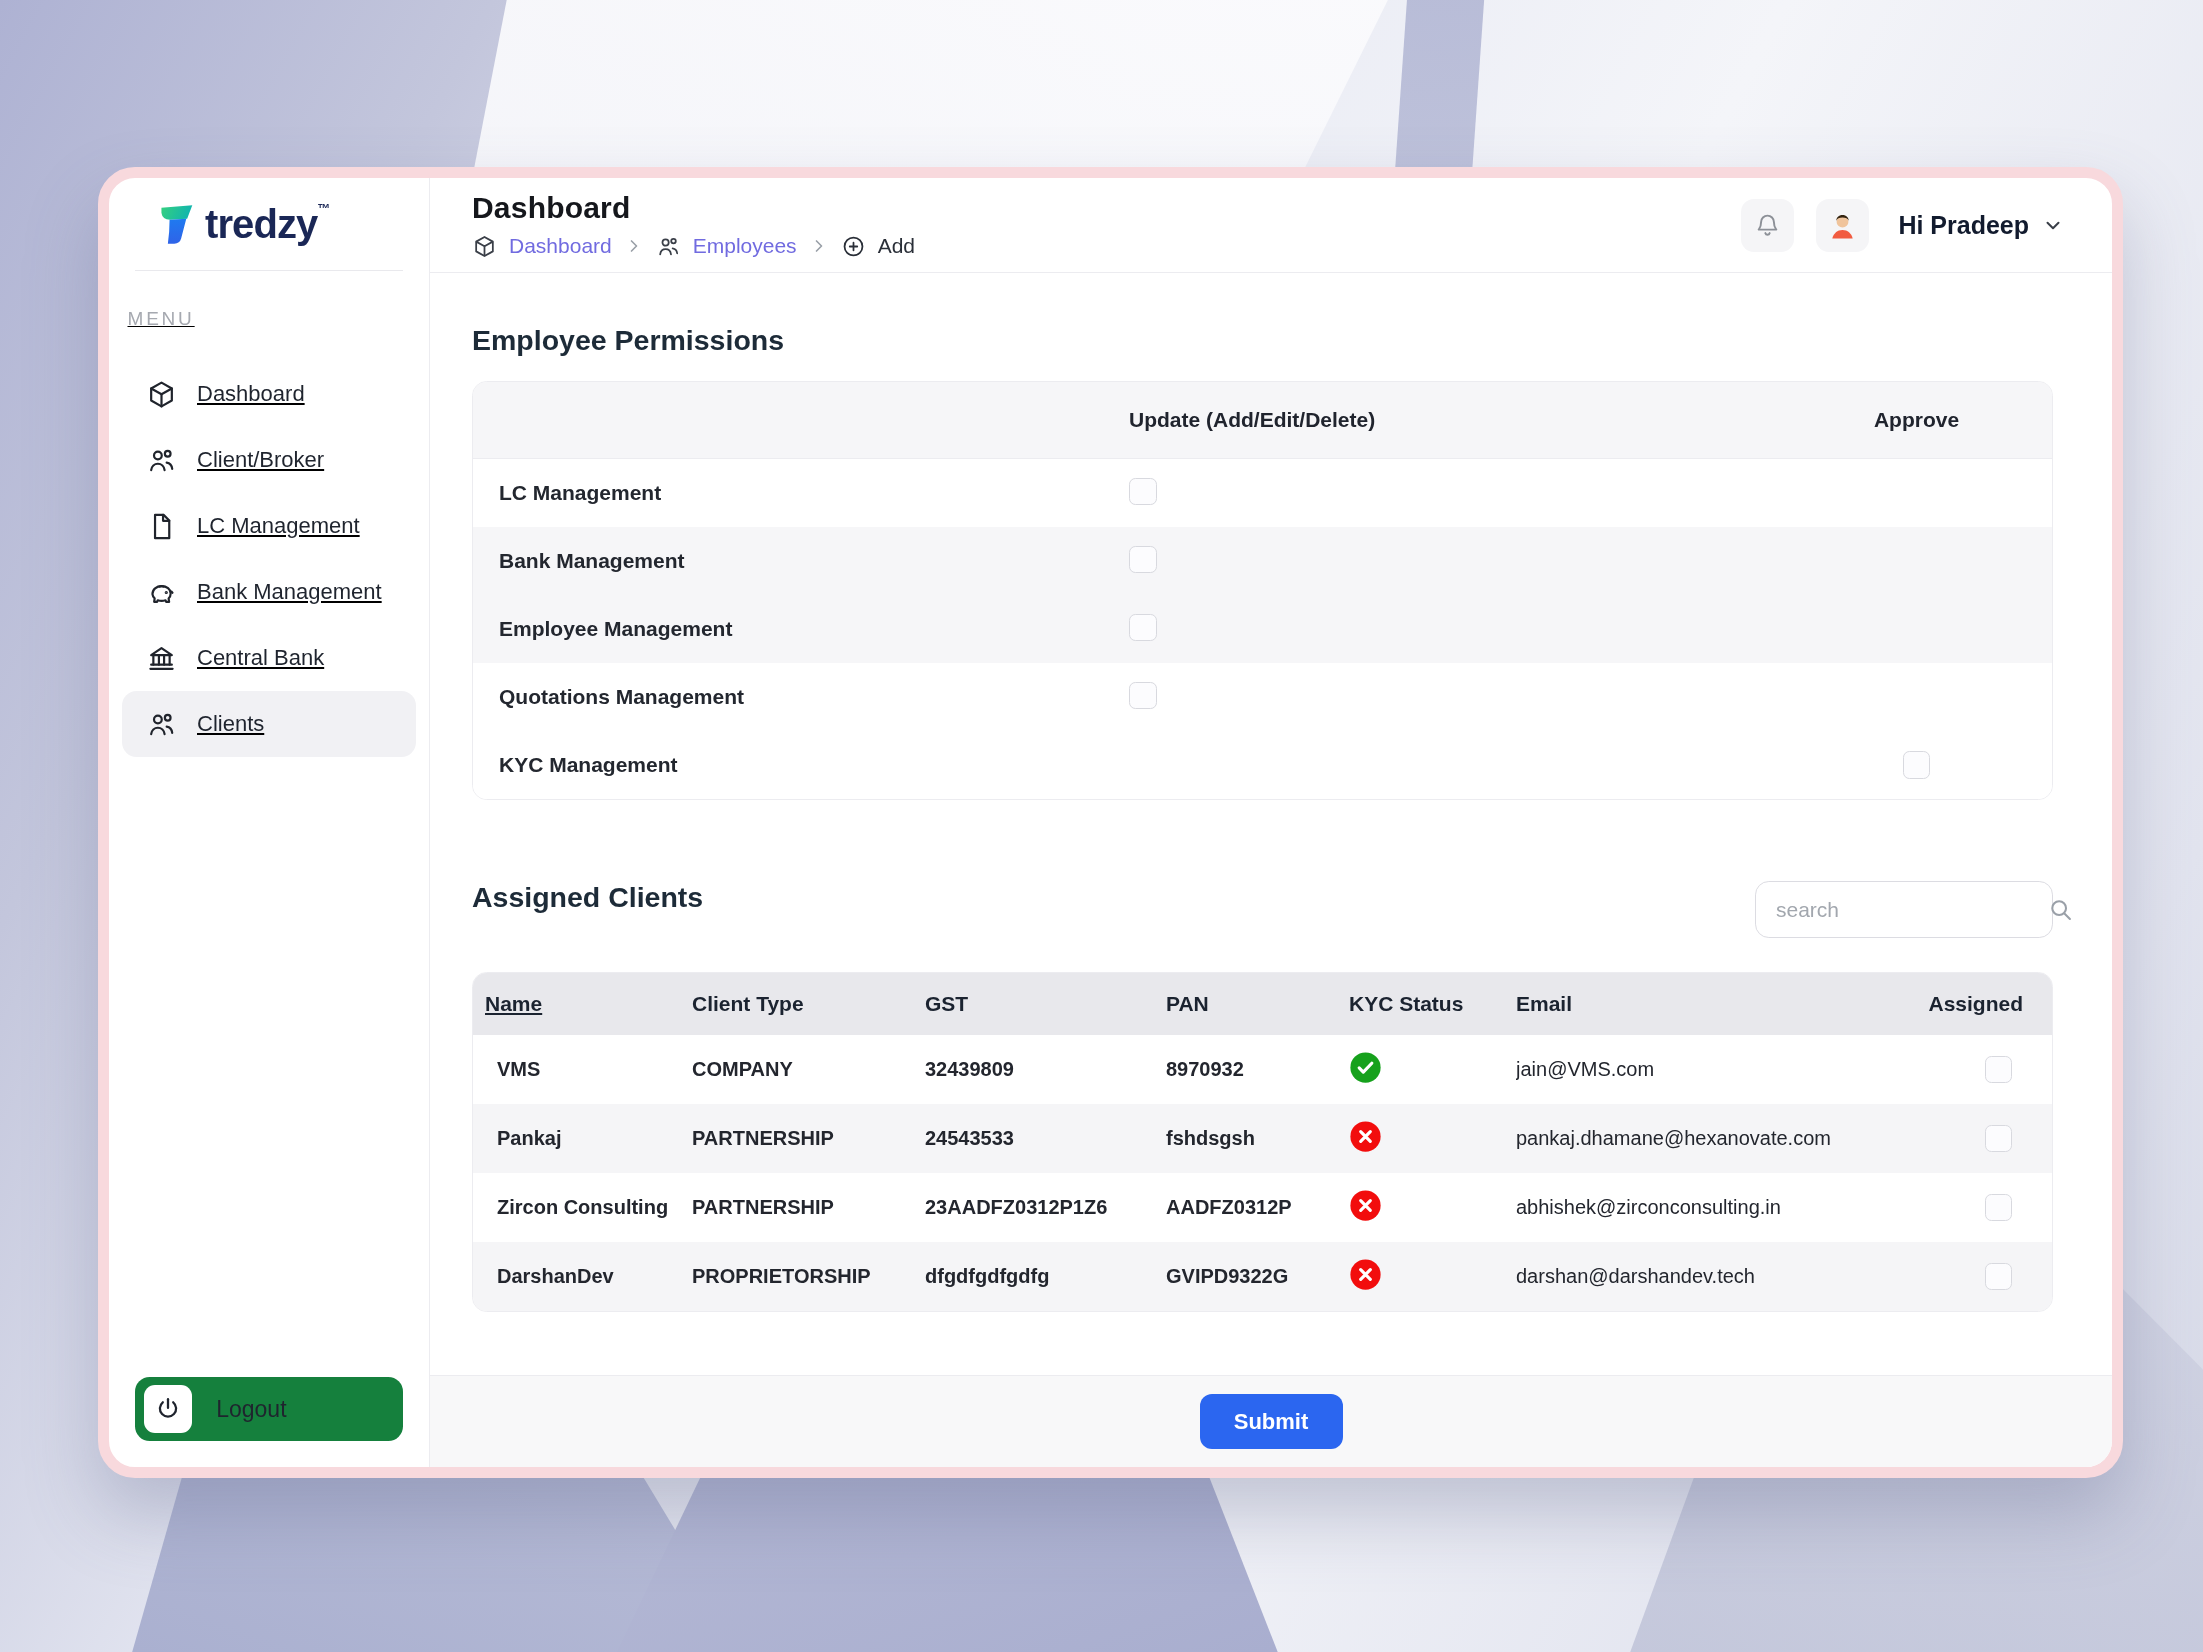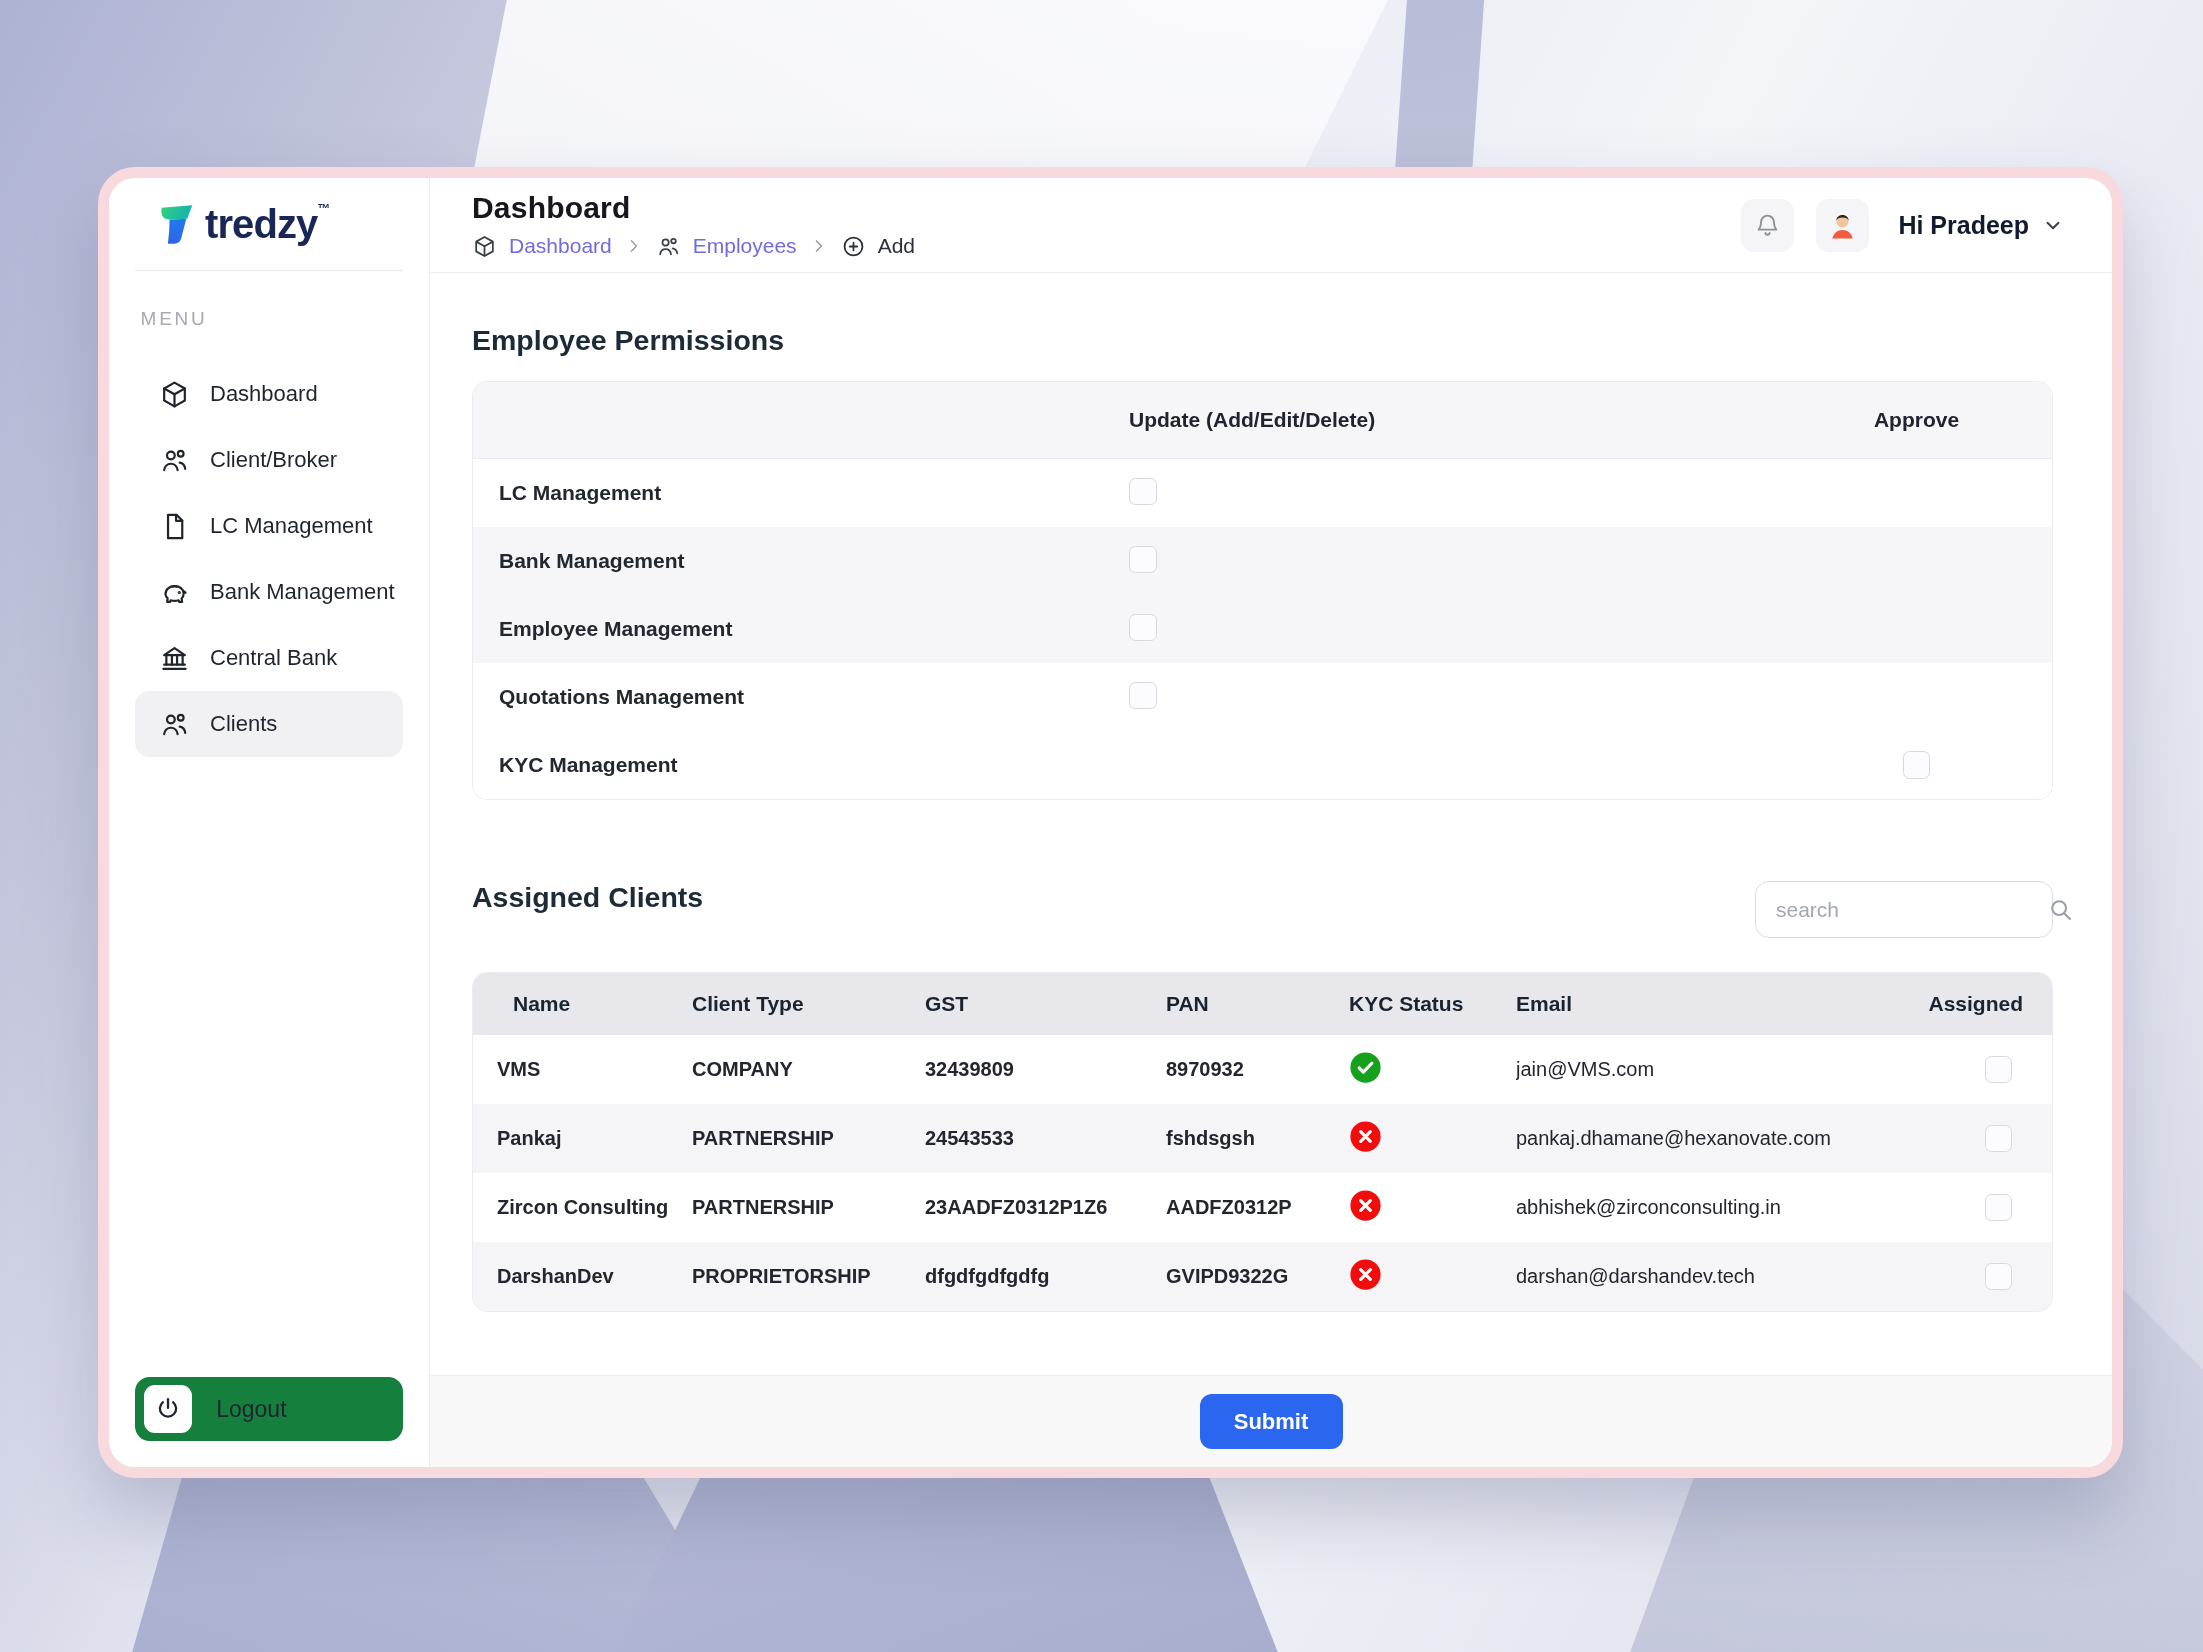--- a/index.html
+++ b/index.html
@@ -32,21 +32,21 @@
   
   .sidebar { width:321px; flex:0 0 321px; border-right:1.8px solid #ececf0;
     display:flex; flex-direction:column; }
   .side-top { margin:0 26px; height:93px; display:flex; align-items:center;
     padding-left:16.5px; border-bottom:1.8px solid #e9e9ed; }
   .logo { display:flex; align-items:flex-start; gap:5.5px; }
   .logo-mark { width:48px; height:48px; }
   .logo-text { font-size:40px; font-weight:700; color:#1a2756; letter-spacing:-0.9px; line-height:48px; }
   .logo-tm { font-size:13px; font-weight:700; color:#1a2756; vertical-align:top; line-height:18.4px; }
 
-  .menu { padding:0 26px; margin-top:37px; flex:1; }
+  .menu { padding:0 13px; margin-top:37px; flex:1;text-decoration:underline; }
   .menu-label { color:#a6a9b0; font-size:19px; font-weight:500; letter-spacing:2.8px; margin-left:5.5px; }
   .menu-items { margin-top:31px; display:flex; flex-direction:column; gap:0; }
   .menu-item { height:66px; border-radius:14.7px; display:flex; align-items:center;
     gap:20px; padding-left:24px; color:#1f242e; font-size:22px; font-weight:500; cursor:pointer; }
   .menu-item.active { background:#f1f1f4; }
   .menu-item svg { width:31px; height:31px; flex:0 0 31px; }
 
   .logout { margin:26px; height:64px; background:#15803d; border-radius:14.7px;
     display:flex; align-items:center; gap:24px; padding-left:9.2px; cursor:pointer; }
   .logout-iconbox { width:48px; height:48px; background:#ffffff; border-radius:11px;
@@ -102,21 +102,21 @@
   .search-box input { border:none; outline:none; flex:1; font-size:21px; color:#be185d;
     font-family:"Liberation Sans","DejaVu Sans",sans-serif; background:transparent; }
   .search-box input::placeholder { color:#a2a7ae; }
   .search-box svg { width:27.5px; height:27.5px; flex:0 0 27.5px; }
 
   .clients-table { margin-top:34px; border-radius:14.7px; overflow:hidden; border:0.9px solid #ececf0; }
   .clients-grid { display:grid;
     grid-template-columns:219px 233px 241px 183px 167px 1fr 138px; align-items:center; }
   .clients-head { background:#e8e8ec; height:62px; }
   .clients-head > div { font-size:21px; font-weight:700; color:#1b2330; }
-  .clients-head .c-first { padding-left:40px; }
+  .clients-head .c-first { padding-left:12px;text-decoration:underline; }
   .clients-head .c-last { text-align:right; padding-right:29px; }
   .client-row { height:69px; background:#ffffff; font-size:20px; color:#23262e; }
   .client-row.alt { background:#f5f5f7; }
   .client-row > div { overflow:hidden; white-space:nowrap; }
   .client-row .c-first { padding-left:24px; font-weight:600; }
   .client-row .c-type, .client-row .c-gst, .client-row .c-pan { font-weight:600; }
   .client-row .c-email { font-weight:500; }
   .client-row .c-last { display:flex; justify-content:flex-end; padding-right:40px; }
   .kyc-badge { width:33px; height:33px; display:inline-block; }
   .kyc-badge svg { width:33px; height:33px; }

